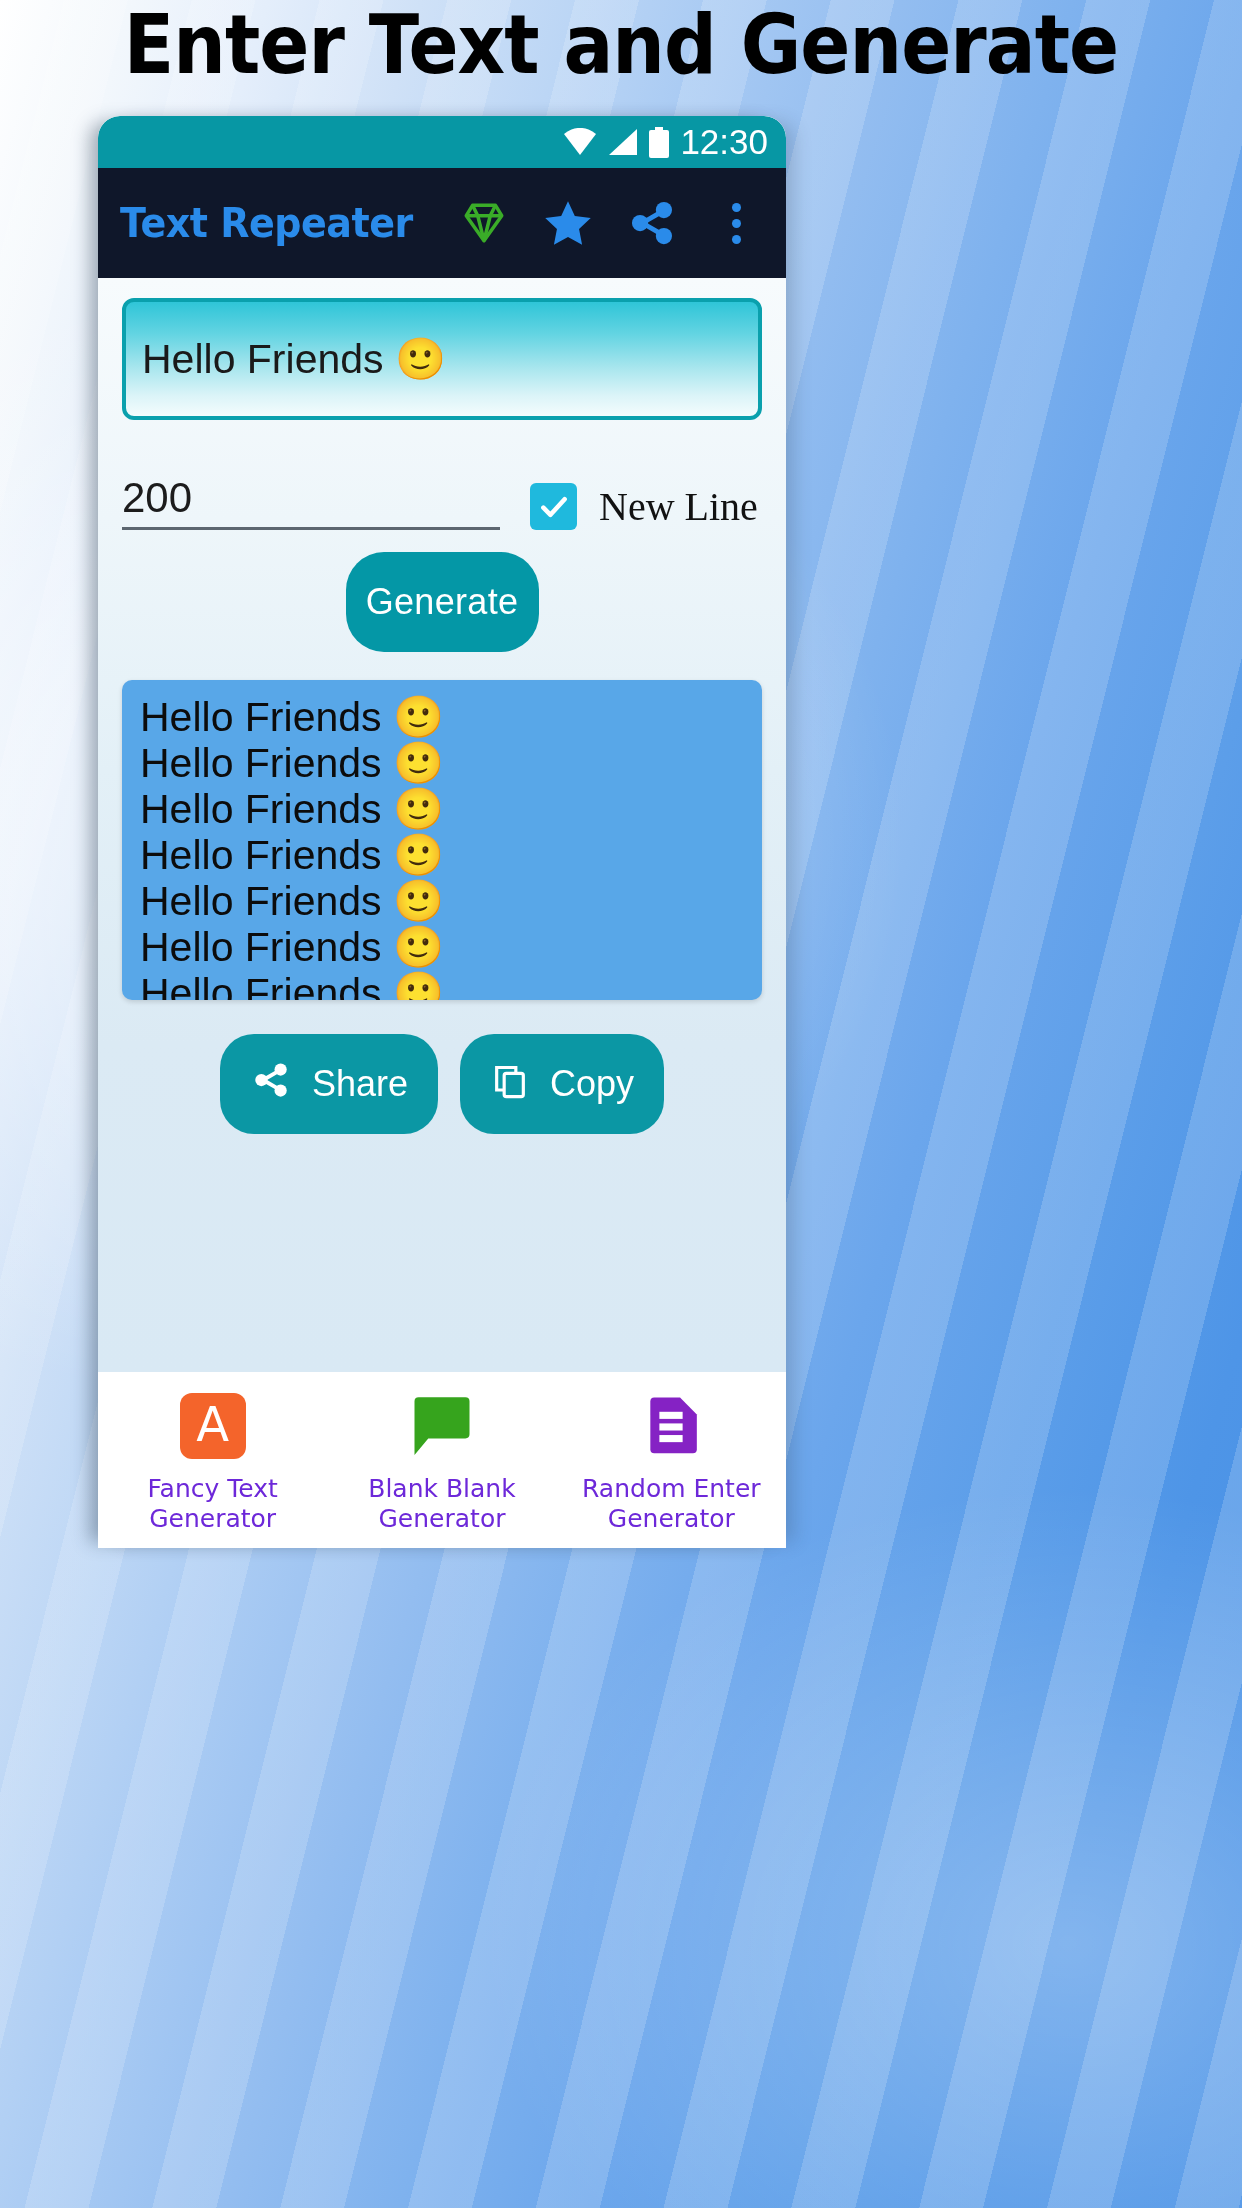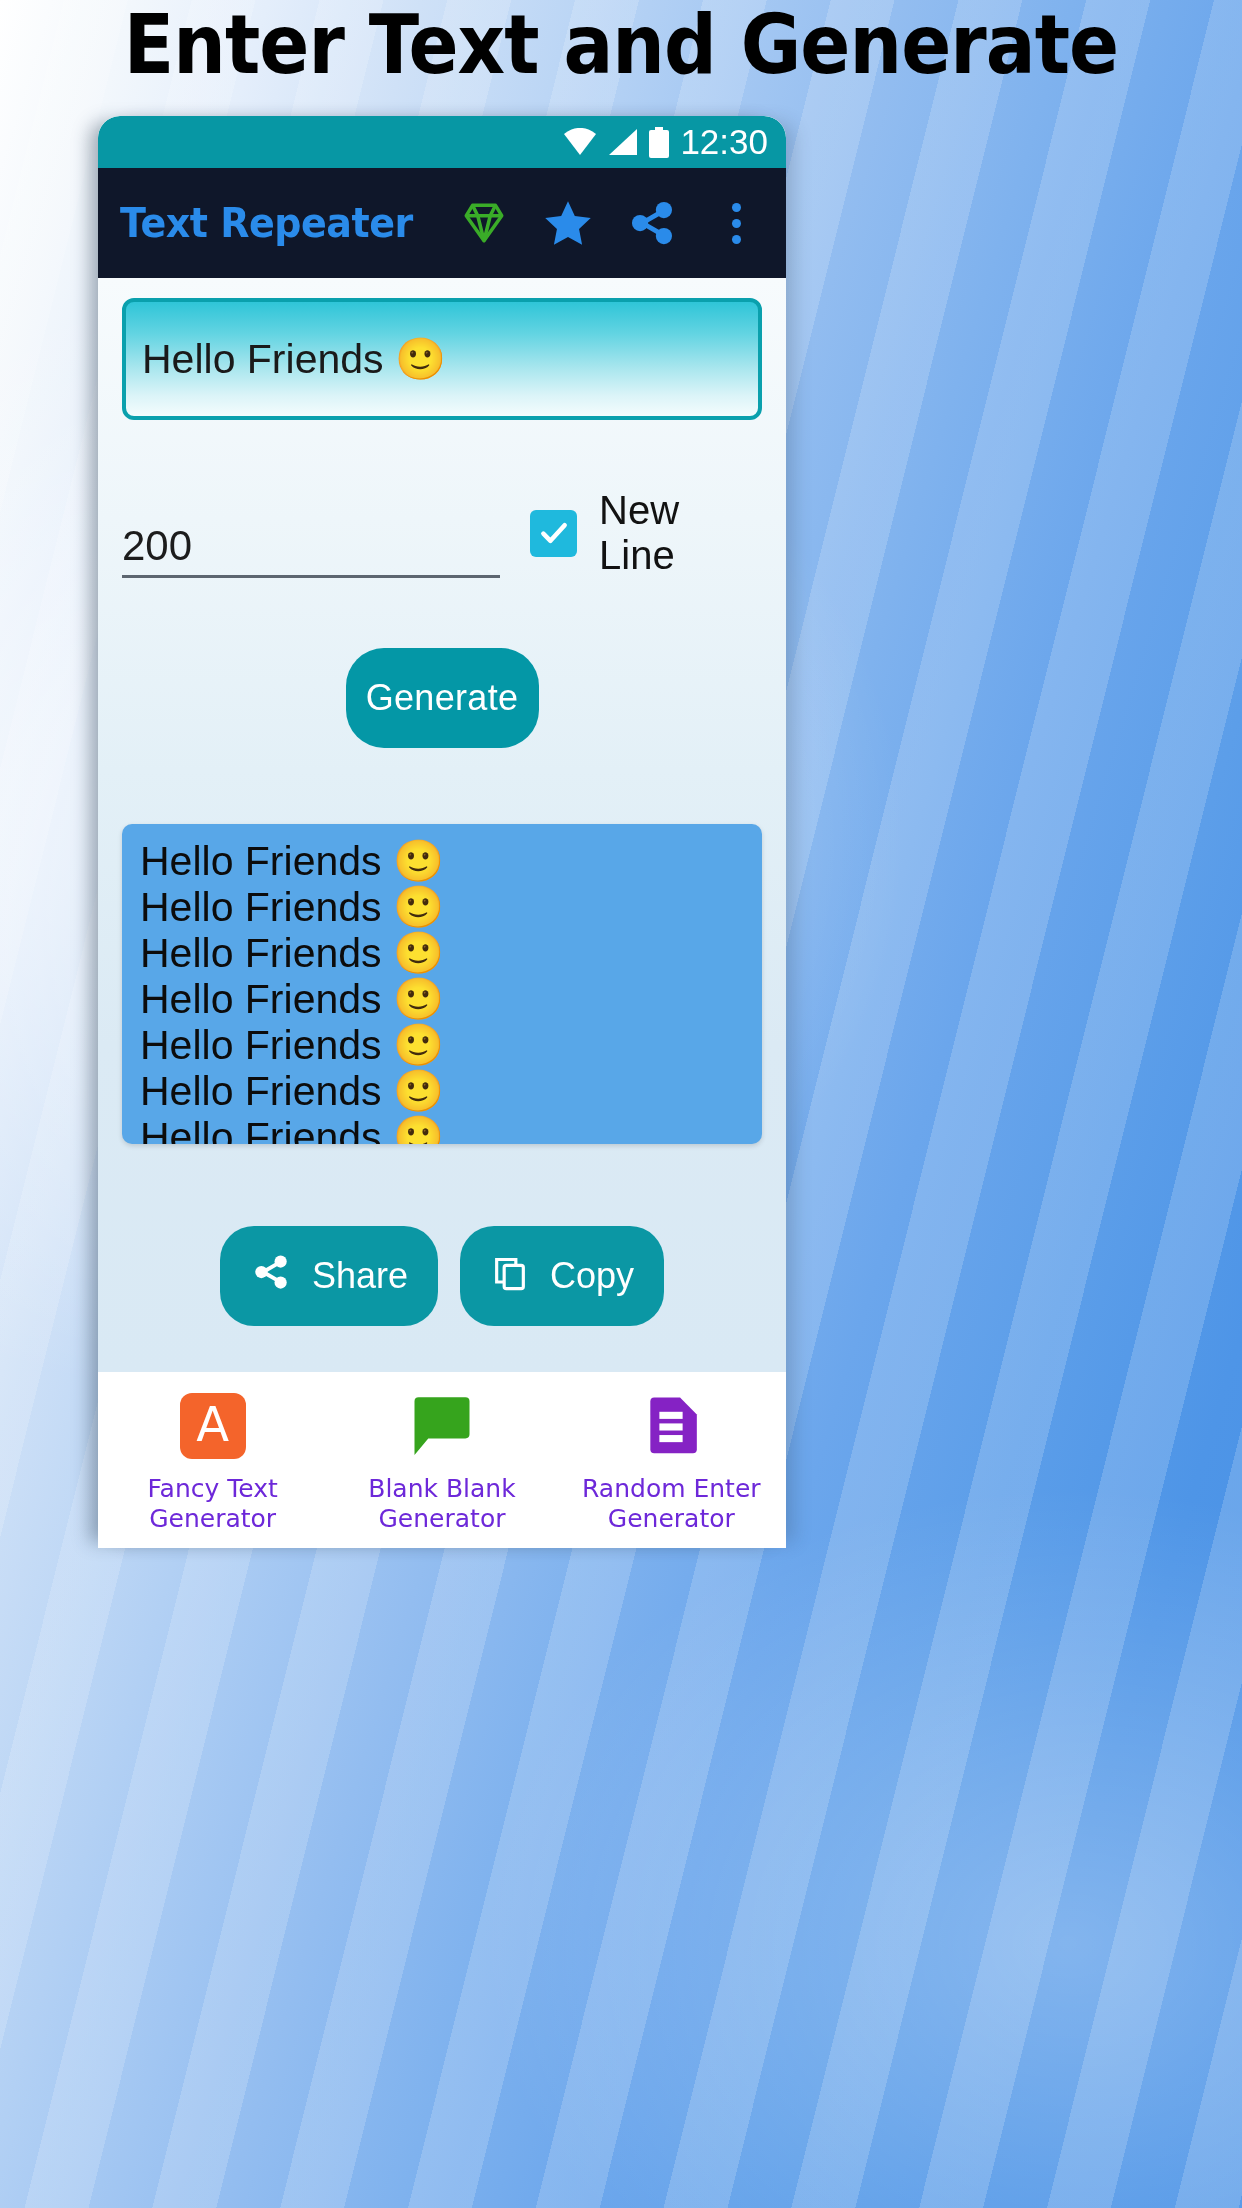--- a/index.html
+++ b/index.html
@@ -156,21 +156,20 @@
 
   
   .screen {
     flex: 1 1 auto;
     background: linear-gradient(180deg, #f7fbfd 0%, #eef6fa 22%, #e3f0f7 45%, #dbeaf4 70%, #d9e9f4 100%);
     display: flex;
     flex-direction: column;
     padding: 0 24px;
     position: relative;
     overflow: hidden;
-    gap: 48px;
   }
 
   .input-wrap {
     margin-top: 20px;
     height: 122px;
     flex: none;
     border: 4px solid #0aa0ad;
     border-radius: 12px;
     background: linear-gradient(180deg, #2fc5d8 0%, #63d4e2 28%, #a9e6ee 58%, #dbf4f8 82%, #f4fcfd 100%);
     display: flex;
@@ -215,21 +214,21 @@
     border-radius: 6px;
     background: #1fb9dd;
     display: flex;
     align-items: center;
     justify-content: center;
     flex: none;
   }
   .newline-label {
     font-size: 40px;
     color: #121212;
-    font-family: Liberation Sans, sans-serif;
+    font-family: Liberation Serif, serif;
   }
 
   .generate-wrap {
     flex: none;
     display: flex;
     justify-content: center;
     margin-top: 22px;
   }
   .btn-generate {
     background: #0497a6;

